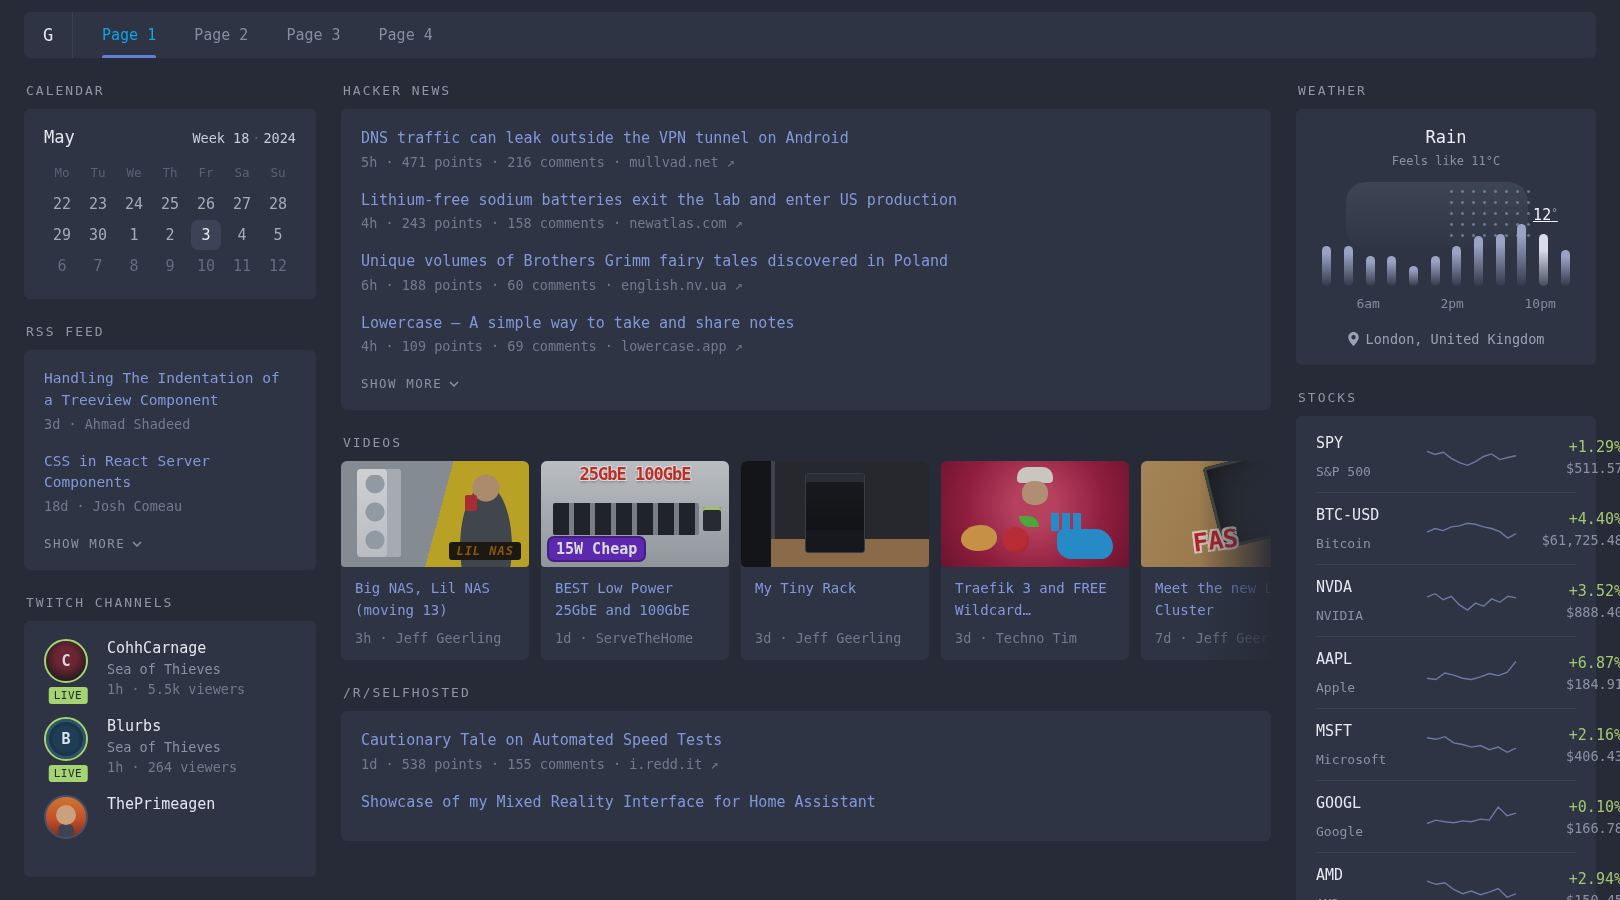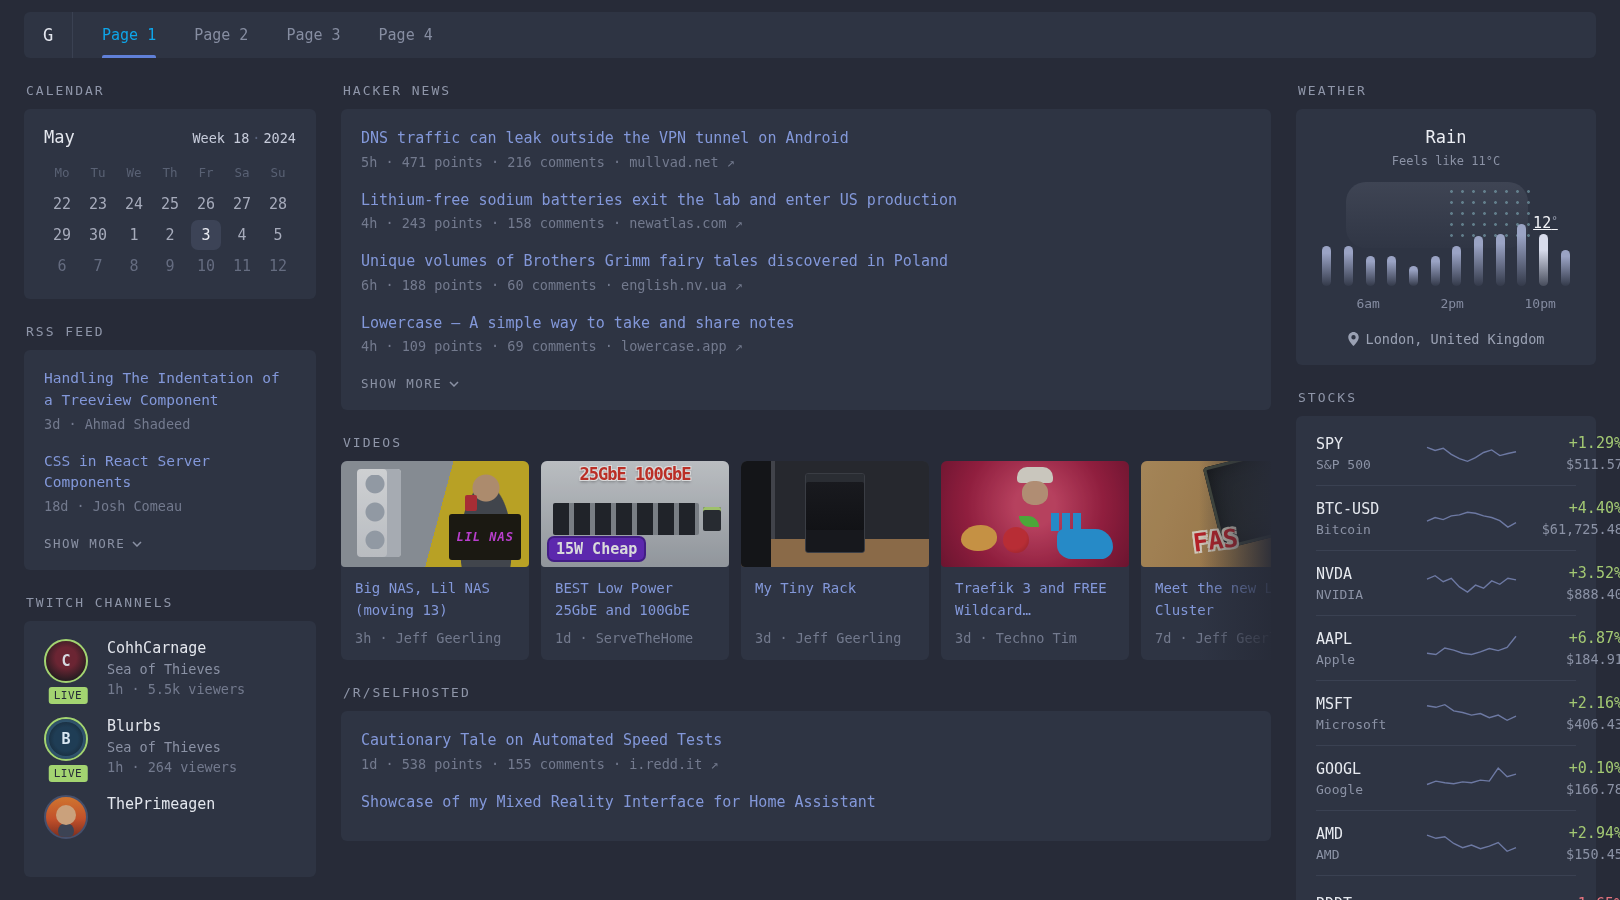--- a/index.html
+++ b/index.html
@@ -72,21 +72,21 @@
   .video-body{padding:11px 14px 14px;}
   .video-title{color:var(--link);font-size:14px;line-height:1.55;height:44px;overflow:hidden;}
   .video-meta{color:var(--muted);font-size:13.5px;margin-top:8px;}
   .video-fade{position:absolute;right:0;top:0;bottom:0;width:72px;background:linear-gradient(90deg,rgba(39,43,56,0),rgba(39,43,56,.92));pointer-events:none;}
 
   .t1{background:linear-gradient(105deg,#9ba1a9 0 52%,#d8bb27 52% 100%);}
   .t1 .tower{position:absolute;left:16px;top:8px;width:44px;height:88px;background:linear-gradient(#f2f3f5,#d9dce0);border-radius:4px;box-shadow:inset -14px 0 0 #c3c8ce;}
   .t1 .fans{position:absolute;left:22px;top:14px;width:24px;height:74px;background:radial-gradient(circle at 50% 12%,#aab2bd 0 9px,transparent 10px),radial-gradient(circle at 50% 50%,#aab2bd 0 9px,transparent 10px),radial-gradient(circle at 50% 88%,#aab2bd 0 9px,transparent 10px);}
   .t1 .person{position:absolute;right:12px;top:12px;width:62px;height:94px;background:radial-gradient(circle at 50% 16%,#caa17c 0 13px,transparent 14px),radial-gradient(ellipse at 50% 78%,#4a4e55 0 58%,transparent 60%);}
   .t1 .cup{position:absolute;right:52px;top:34px;width:12px;height:16px;background:#c4313a;border-radius:2px;}
-  .t1 .band{position:absolute;right:8px;bottom:7px;background:#1d1a10;color:#d946ef;font-weight:bold;font-style:italic;font-size:12px;letter-spacing:1px;padding:16px 7px;border-radius:3px;}
+  .t1 .band{position:absolute;right:8px;bottom:7px;background:#1d1a10;color:#a16207;font-weight:bold;font-style:italic;font-size:12px;letter-spacing:1px;padding:2px 7px;border-radius:3px;}
 
   .t2{background:linear-gradient(#dadde0,#a9aeb4);}
   .t2 .txt-top{position:absolute;top:3px;left:0;right:0;text-align:center;font-size:17px;font-weight:bold;color:#da3428;letter-spacing:-1px;text-shadow:-1px -1px 0 #fff,1px -1px 0 #fff,-1px 1px 0 #fff,1px 1px 0 #fff,0 2px 3px rgba(0,0,0,.35);}
   .t2 .ports{position:absolute;top:42px;left:12px;right:30px;height:32px;background:repeating-linear-gradient(90deg,#23262b 0 16px,#8d9298 16px 21px);border-radius:2px;}
   .t2 .ports2{position:absolute;top:46px;right:8px;width:18px;height:24px;background:#2b2f35;border-radius:2px;box-shadow:inset 0 3px 0 #b9e07a;}
   .t2 .txt-bottom{position:absolute;bottom:7px;left:8px;font-size:15px;font-weight:bold;color:#fff;background:#6a2bc9;padding:2px 7px;border-radius:5px;box-shadow:0 0 0 2px #4c1e98;}
 
   .t3{background:linear-gradient(#26282e 0 74%,#8a6a48 74% 100%);}
   .t3::before{content:"";position:absolute;left:0;top:0;width:34px;height:74%;background:#5b5e66;opacity:.5;}
   .t3::after{content:"";position:absolute;right:0;top:0;width:30px;height:100%;background:#141518;}
@@ -108,33 +108,33 @@
   
   .wx-title{text-align:center;font-size:17px;color:#eceef4;}
   .wx-feels{text-align:center;font-size:12px;color:var(--muted2);margin-top:7px;}
   .wx-chart{position:relative;margin-top:22px;height:96px;}
   .wx-cloud{position:absolute;left:30px;width:182px;top:-8px;height:66px;background:linear-gradient(rgba(198,203,221,.11),rgba(198,203,221,.01));border-radius:20px;}
   .wx-dots{position:absolute;left:130px;width:84px;top:-4px;height:52px;background-image:radial-gradient(circle,rgba(126,168,180,.6) 1.2px,transparent 1.6px);background-size:11px 11px;}
   .wx-bars{position:absolute;inset:0;display:grid;grid-template-columns:repeat(12,1fr);align-items:end;}
   .wx-cell{position:relative;display:flex;justify-content:center;align-items:flex-end;height:96px;}
   .wx-bar{width:9px;border-radius:5px;background:linear-gradient(#9aa3c4 18%,rgba(141,150,184,.06));}
   .wx-bar.hl{background:linear-gradient(#d8dcec 30%,rgba(211,215,234,.15));}
-  .wx-peak{position:absolute;top:24px;left:50%;transform:translateX(-42%);white-space:nowrap;font-size:15px;color:#f2f3f7;text-decoration:underline;}
+  .wx-peak{position:absolute;top:16px;left:50%;transform:translateX(-42%);white-space:nowrap;font-size:15px;color:#f2f3f7;text-decoration:underline;}
   .wx-peak .deg{font-size:11px;color:#9aa1b3;vertical-align:top;}
   .wx-times{display:grid;grid-template-columns:repeat(12,1fr);margin-top:10px;}
   .wx-times div{grid-column:span 1;text-align:center;font-size:13px;color:#848ba0;white-space:nowrap;}
   .wx-loc{display:flex;justify-content:center;align-items:center;gap:7px;margin-top:20px;color:#9aa1b3;font-size:13.5px;}
 
   
   .stocks-card{padding:5px 20px 18px;}
   .stock-row{display:flex;align-items:center;padding:13px 0;border-top:1px solid #3a4152;cursor:pointer;}
   .stock-row:first-child{border-top:none;}
   .stock-left{width:108px;flex:none;}
   .stock-sym{font-size:15px;color:#e6e9ef;}
-  .stock-name{font-size:13px;color:var(--muted2);margin-top:4px;}
+  .stock-name{font-size:13px;color:var(--muted2);margin-top:12px;}
   .stock-spark{flex:1;display:flex;justify-content:center;align-items:center;}
   .stock-spark svg{display:block;}
   .stock-spark polyline{fill:none;stroke:#6d79a3;stroke-width:1.4;}
   .stock-right{width:104px;flex:none;text-align:right;}
   .chg{font-size:15px;}
   .price{font-size:13.5px;color:var(--muted2);margin-top:4px;white-space:nowrap;}
 </style>
 </head>
 <body>
 

